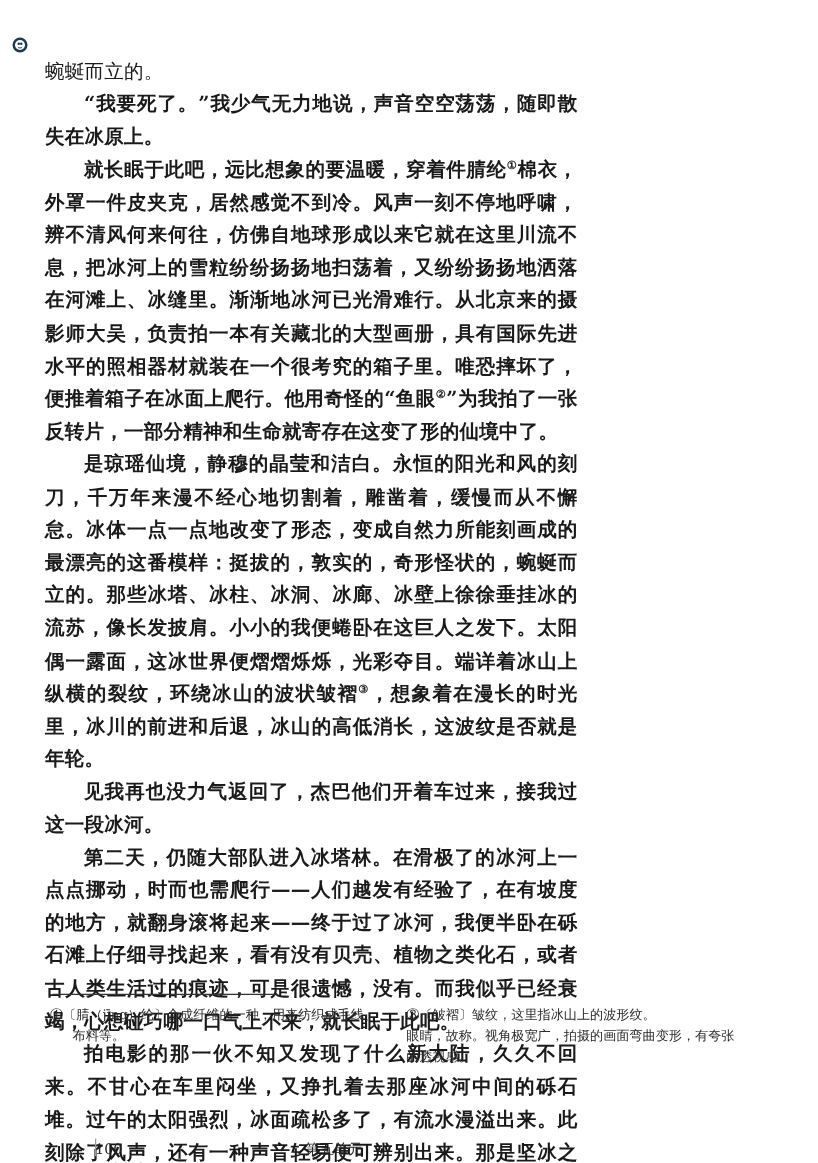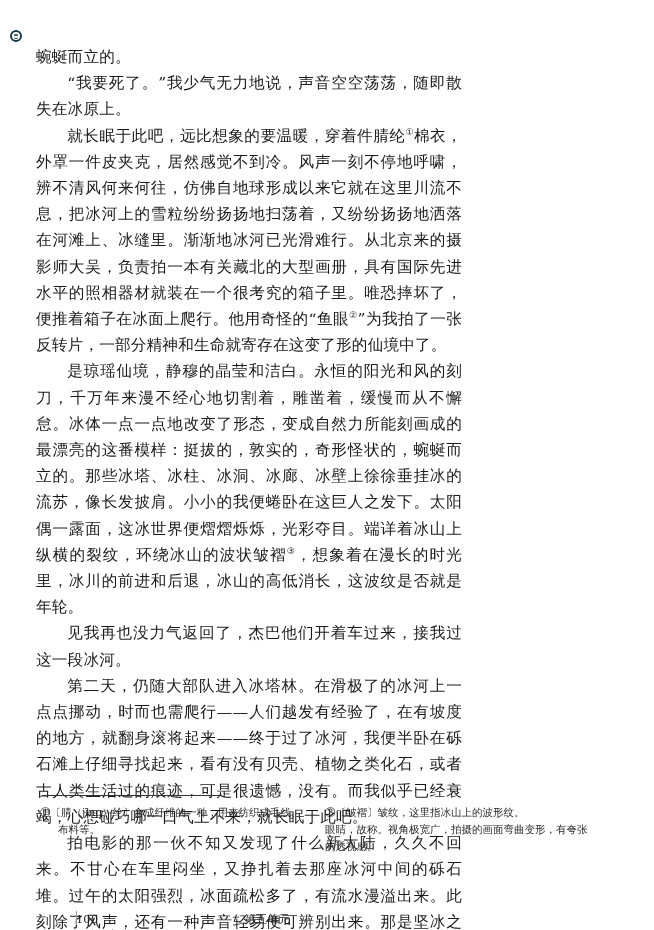--- a/index.html
+++ b/index.html
@@ -18,21 +18,21 @@
   .corner-icon::after { right: 2px; }
   .corner-icon .mouth {
     position: absolute; left: 2px; top: 4px; width: 4px; height: 2px;
     border-bottom: 1.5px solid #1d3a4a; border-radius: 0 0 3px 3px;
   }
   .body-text {
     position: absolute; left: 36px; top: 44px; width: 426px;
     font-size: 15.6px; line-height: 26.2px; letter-spacing: 0.2px;
   }
   .body-text p { margin: 0; text-align: justify; text-align-last: left; }
-  .body-text p.indent { text-indent: 2em; }
+  .body-text p.indent { text-indent: 2em; font-weight: bold; }
   sup.fn { font-size: 9px; vertical-align: 6px; line-height: 0; }
   .rule {
     position: absolute; left: 42px; top: 795px; width: 180px; height: 1px; background: #333;
   }
   .footnotes {
     position: absolute; left: 40px; top: 804px; width: 560px;
     font-size: 10.5px; line-height: 17px; color: #2a2a2a;
   }
   .fn-col { position: absolute; top: 0; width: 270px; }
   .fn-col.left { left: 0; }

